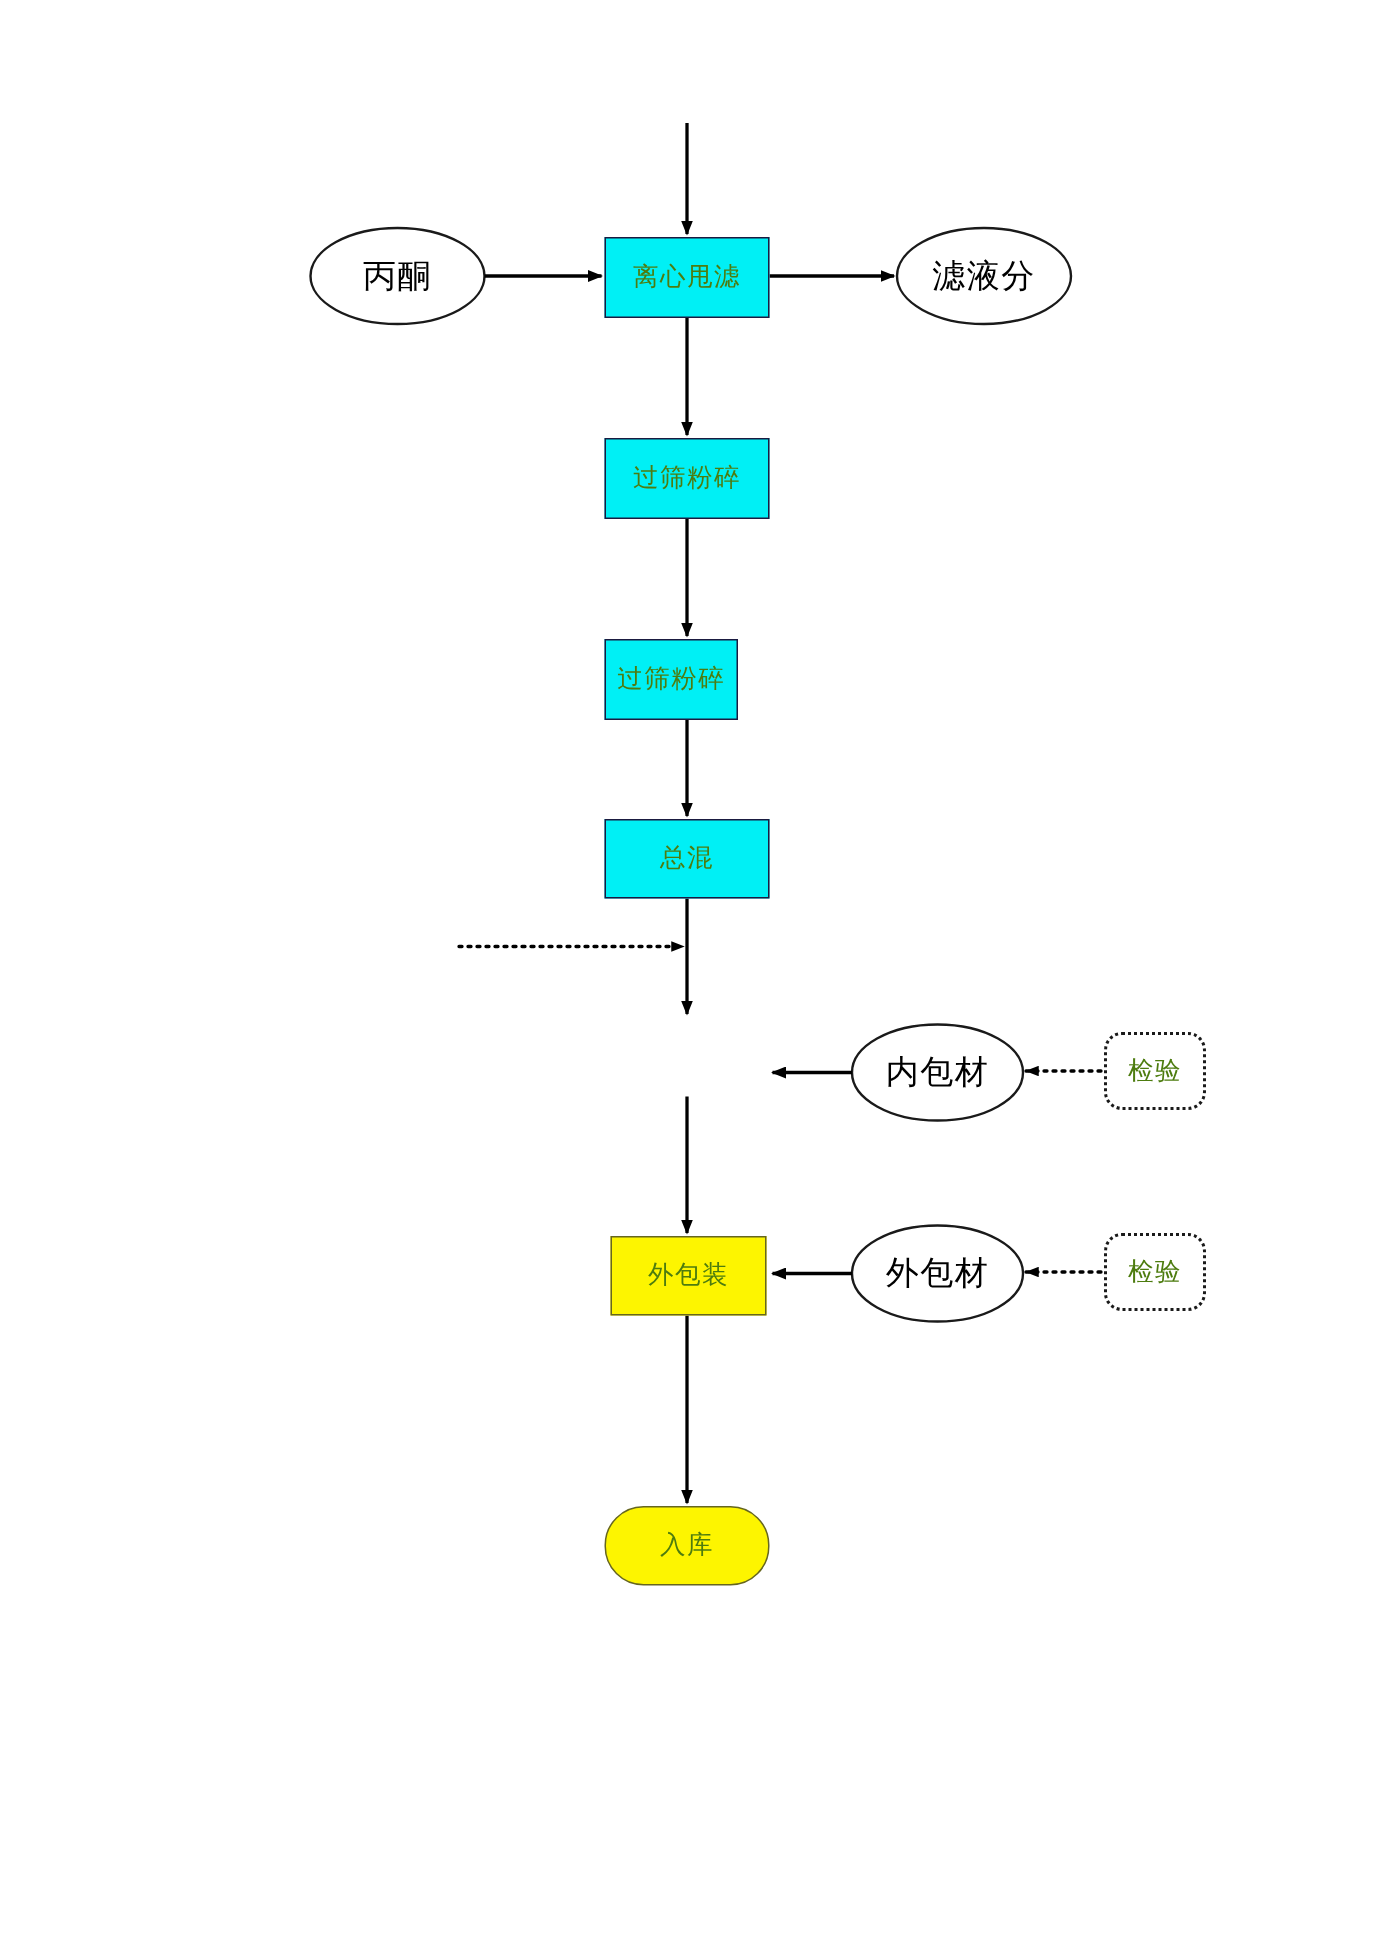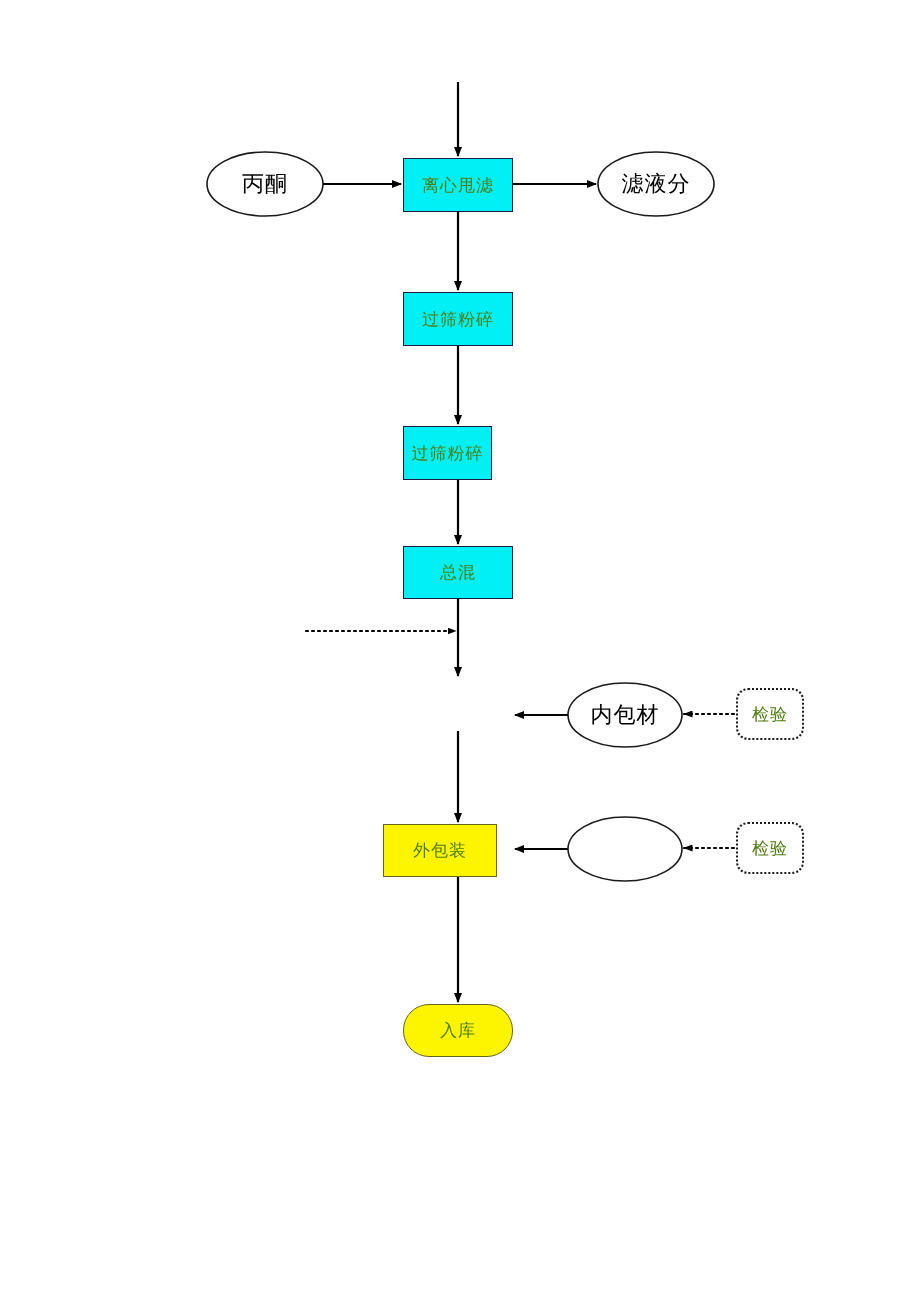--- a/index.html
+++ b/index.html
@@ -101,34 +101,37 @@
 
   <div class="ellipse-label" style="left:207px; top:152px; width:116px; height:64px;">
     <span>丙酮</span>
   </div>
   <div class="ellipse-label" style="left:598px; top:152px; width:116px; height:64px;">
     <span>滤液分</span>
   </div>
   <div class="ellipse-label" style="left:568px; top:683px; width:114px; height:64px;">
     <span>内包材</span>
   </div>
+  <div class="ellipse-label" style="left:568px; top:817px; width:114px; height:64px;">
+    <span>外包材</span>
+  </div>
 
   <div class="node proc-cyan" style="left:403px; top:158px; width:110px; height:54px;">
     <span>离心甩滤</span>
   </div>
   <div class="node proc-cyan" style="left:403px; top:292px; width:110px; height:54px;">
     <span>过筛粉碎</span>
   </div>
   <div class="node proc-cyan" style="left:403px; top:426px; width:89px; height:54px;">
     <span>过筛粉碎</span>
   </div>
   <div class="node proc-cyan" style="left:403px; top:546px; width:110px; height:53px;">
     <span>总混</span>
   </div>
-  <div class="node proc-yellow" style="left:383px; top:824px; width:114px; height:53px;align-items:center;">
+  <div class="node proc-yellow" style="left:407px; top:824px; width:104px; height:53px;align-items:center;">
     <span>外包装</span>
   </div>
   <div class="node proc-yellow" style="left:403px; top:1004px; width:110px; height:53px;border-radius:26px;">
     <span>入库</span>
   </div>
 
   <div class="node dotted-box" style="left:736px; top:688px; width:68px; height:52px;">
     <span>检验</span>
   </div>
   <div class="node dotted-box" style="left:736px; top:822px; width:68px; height:52px;">

